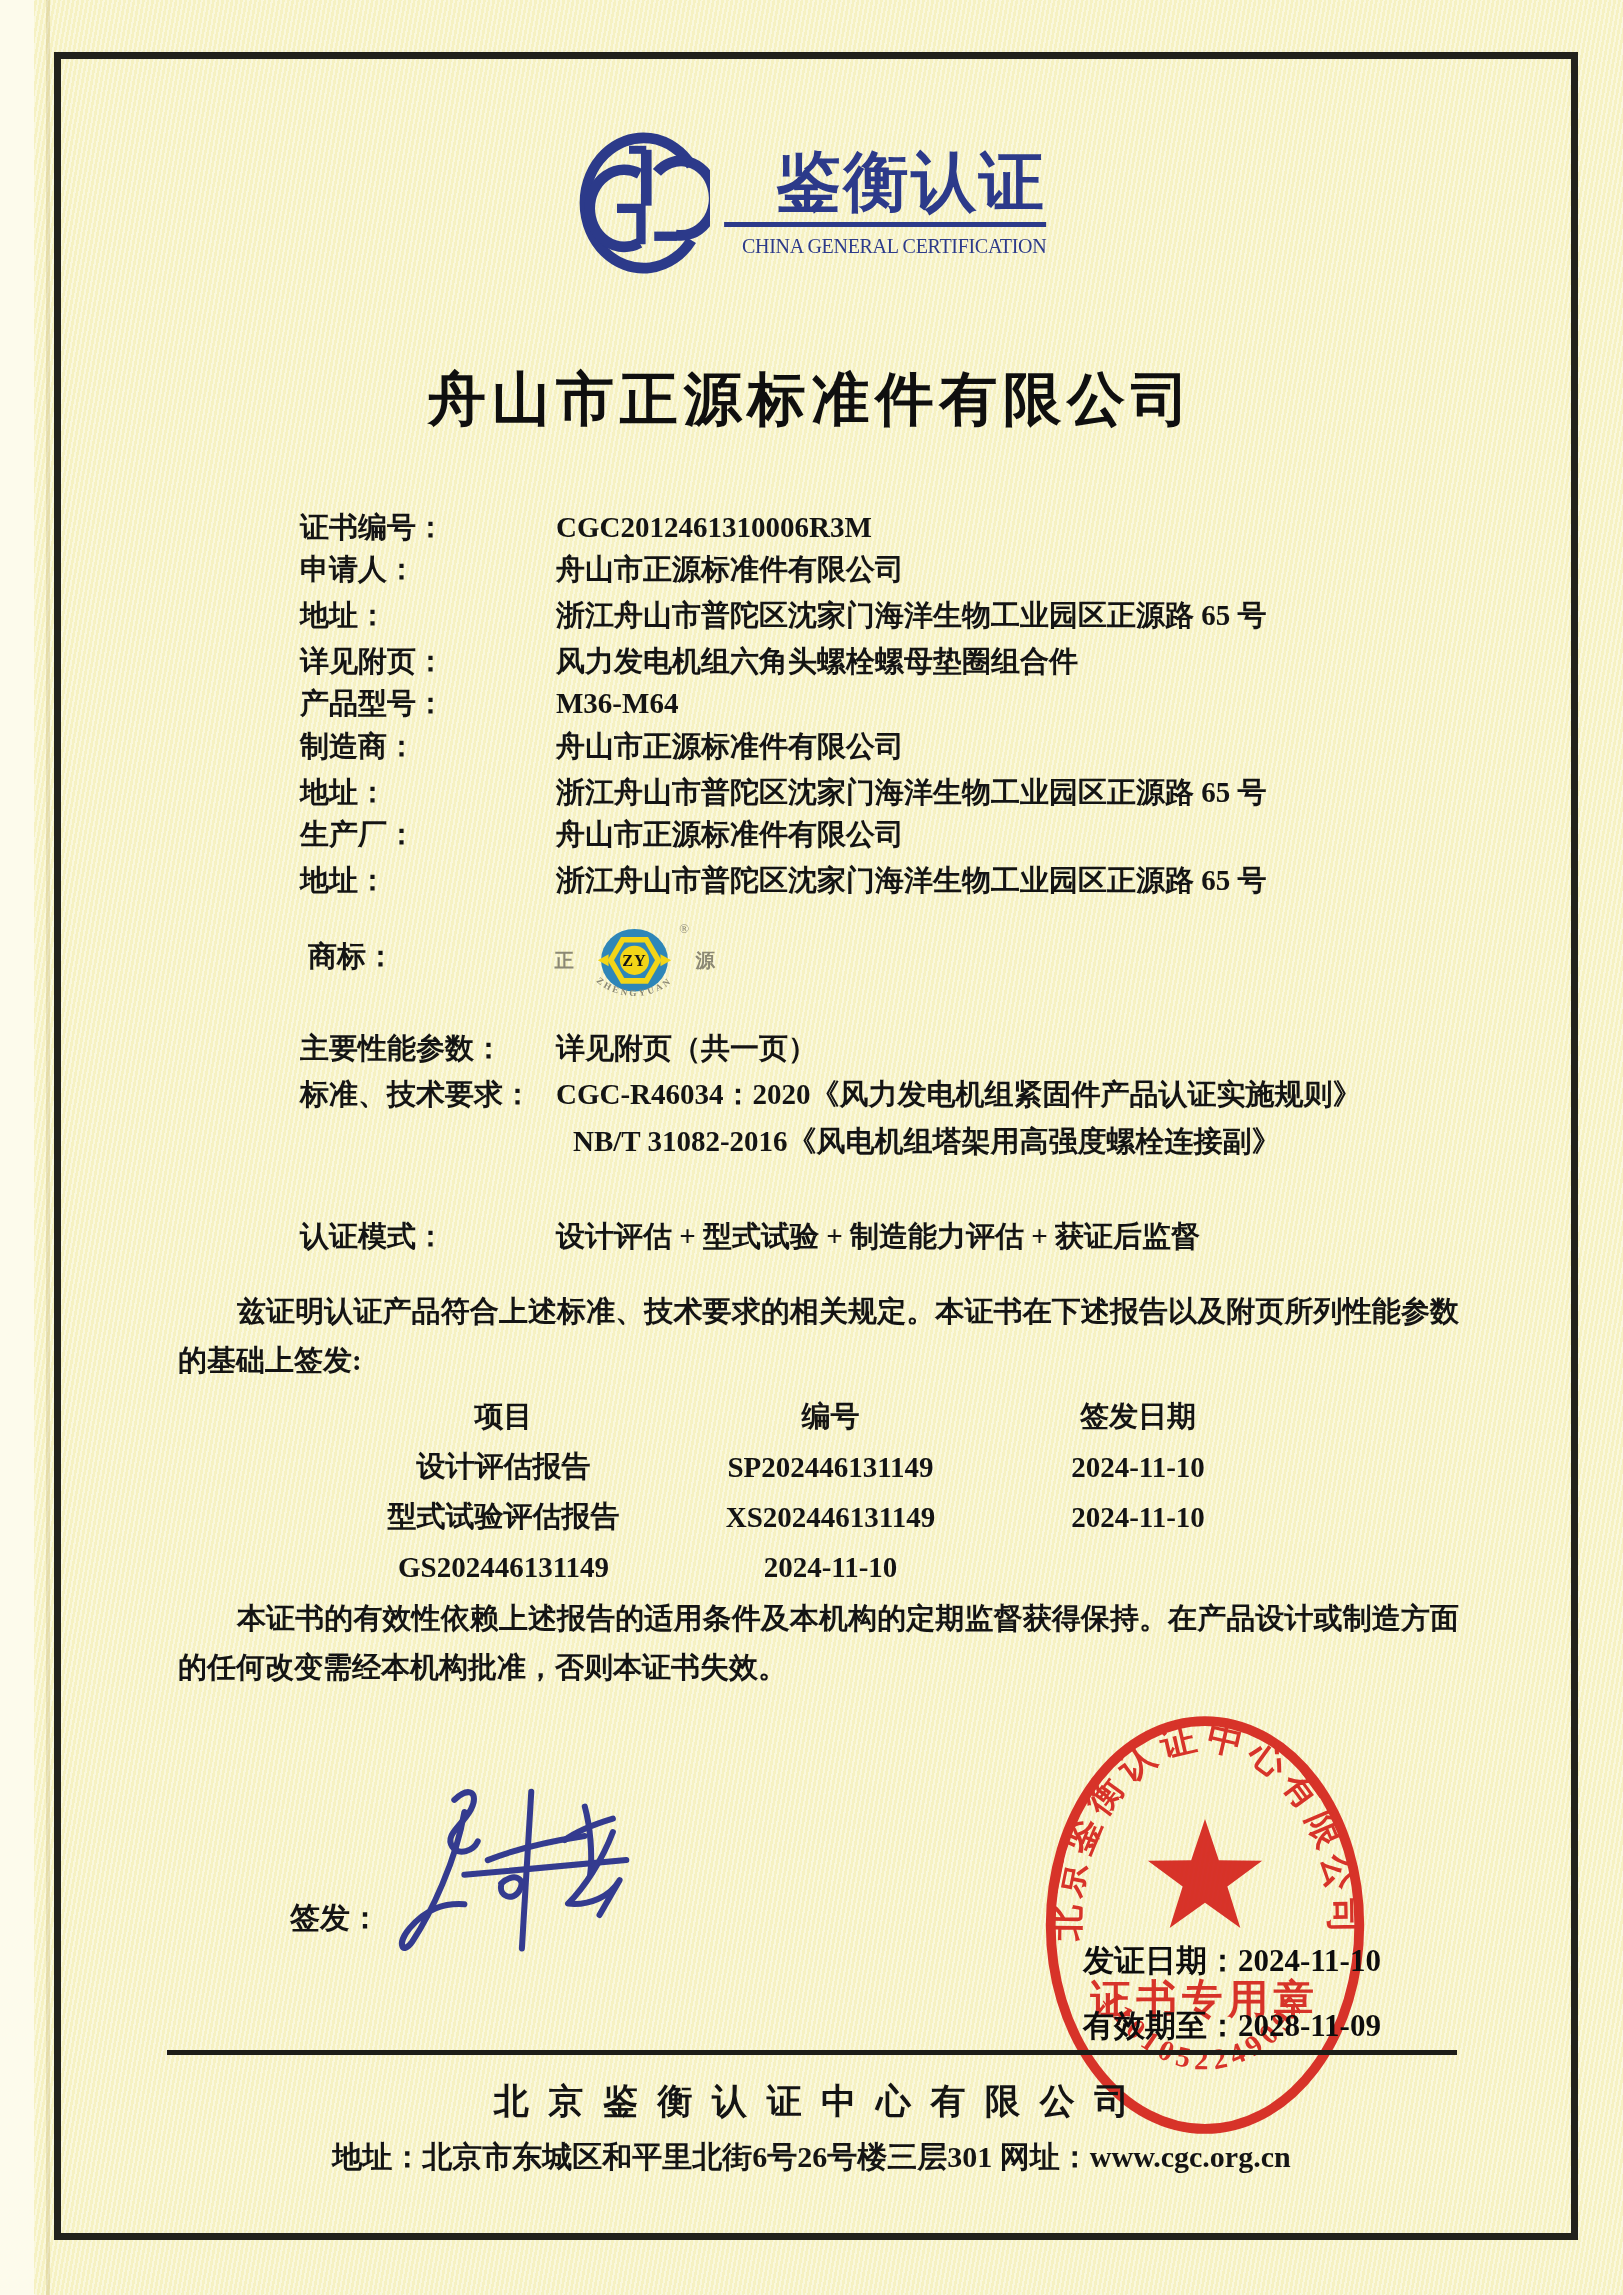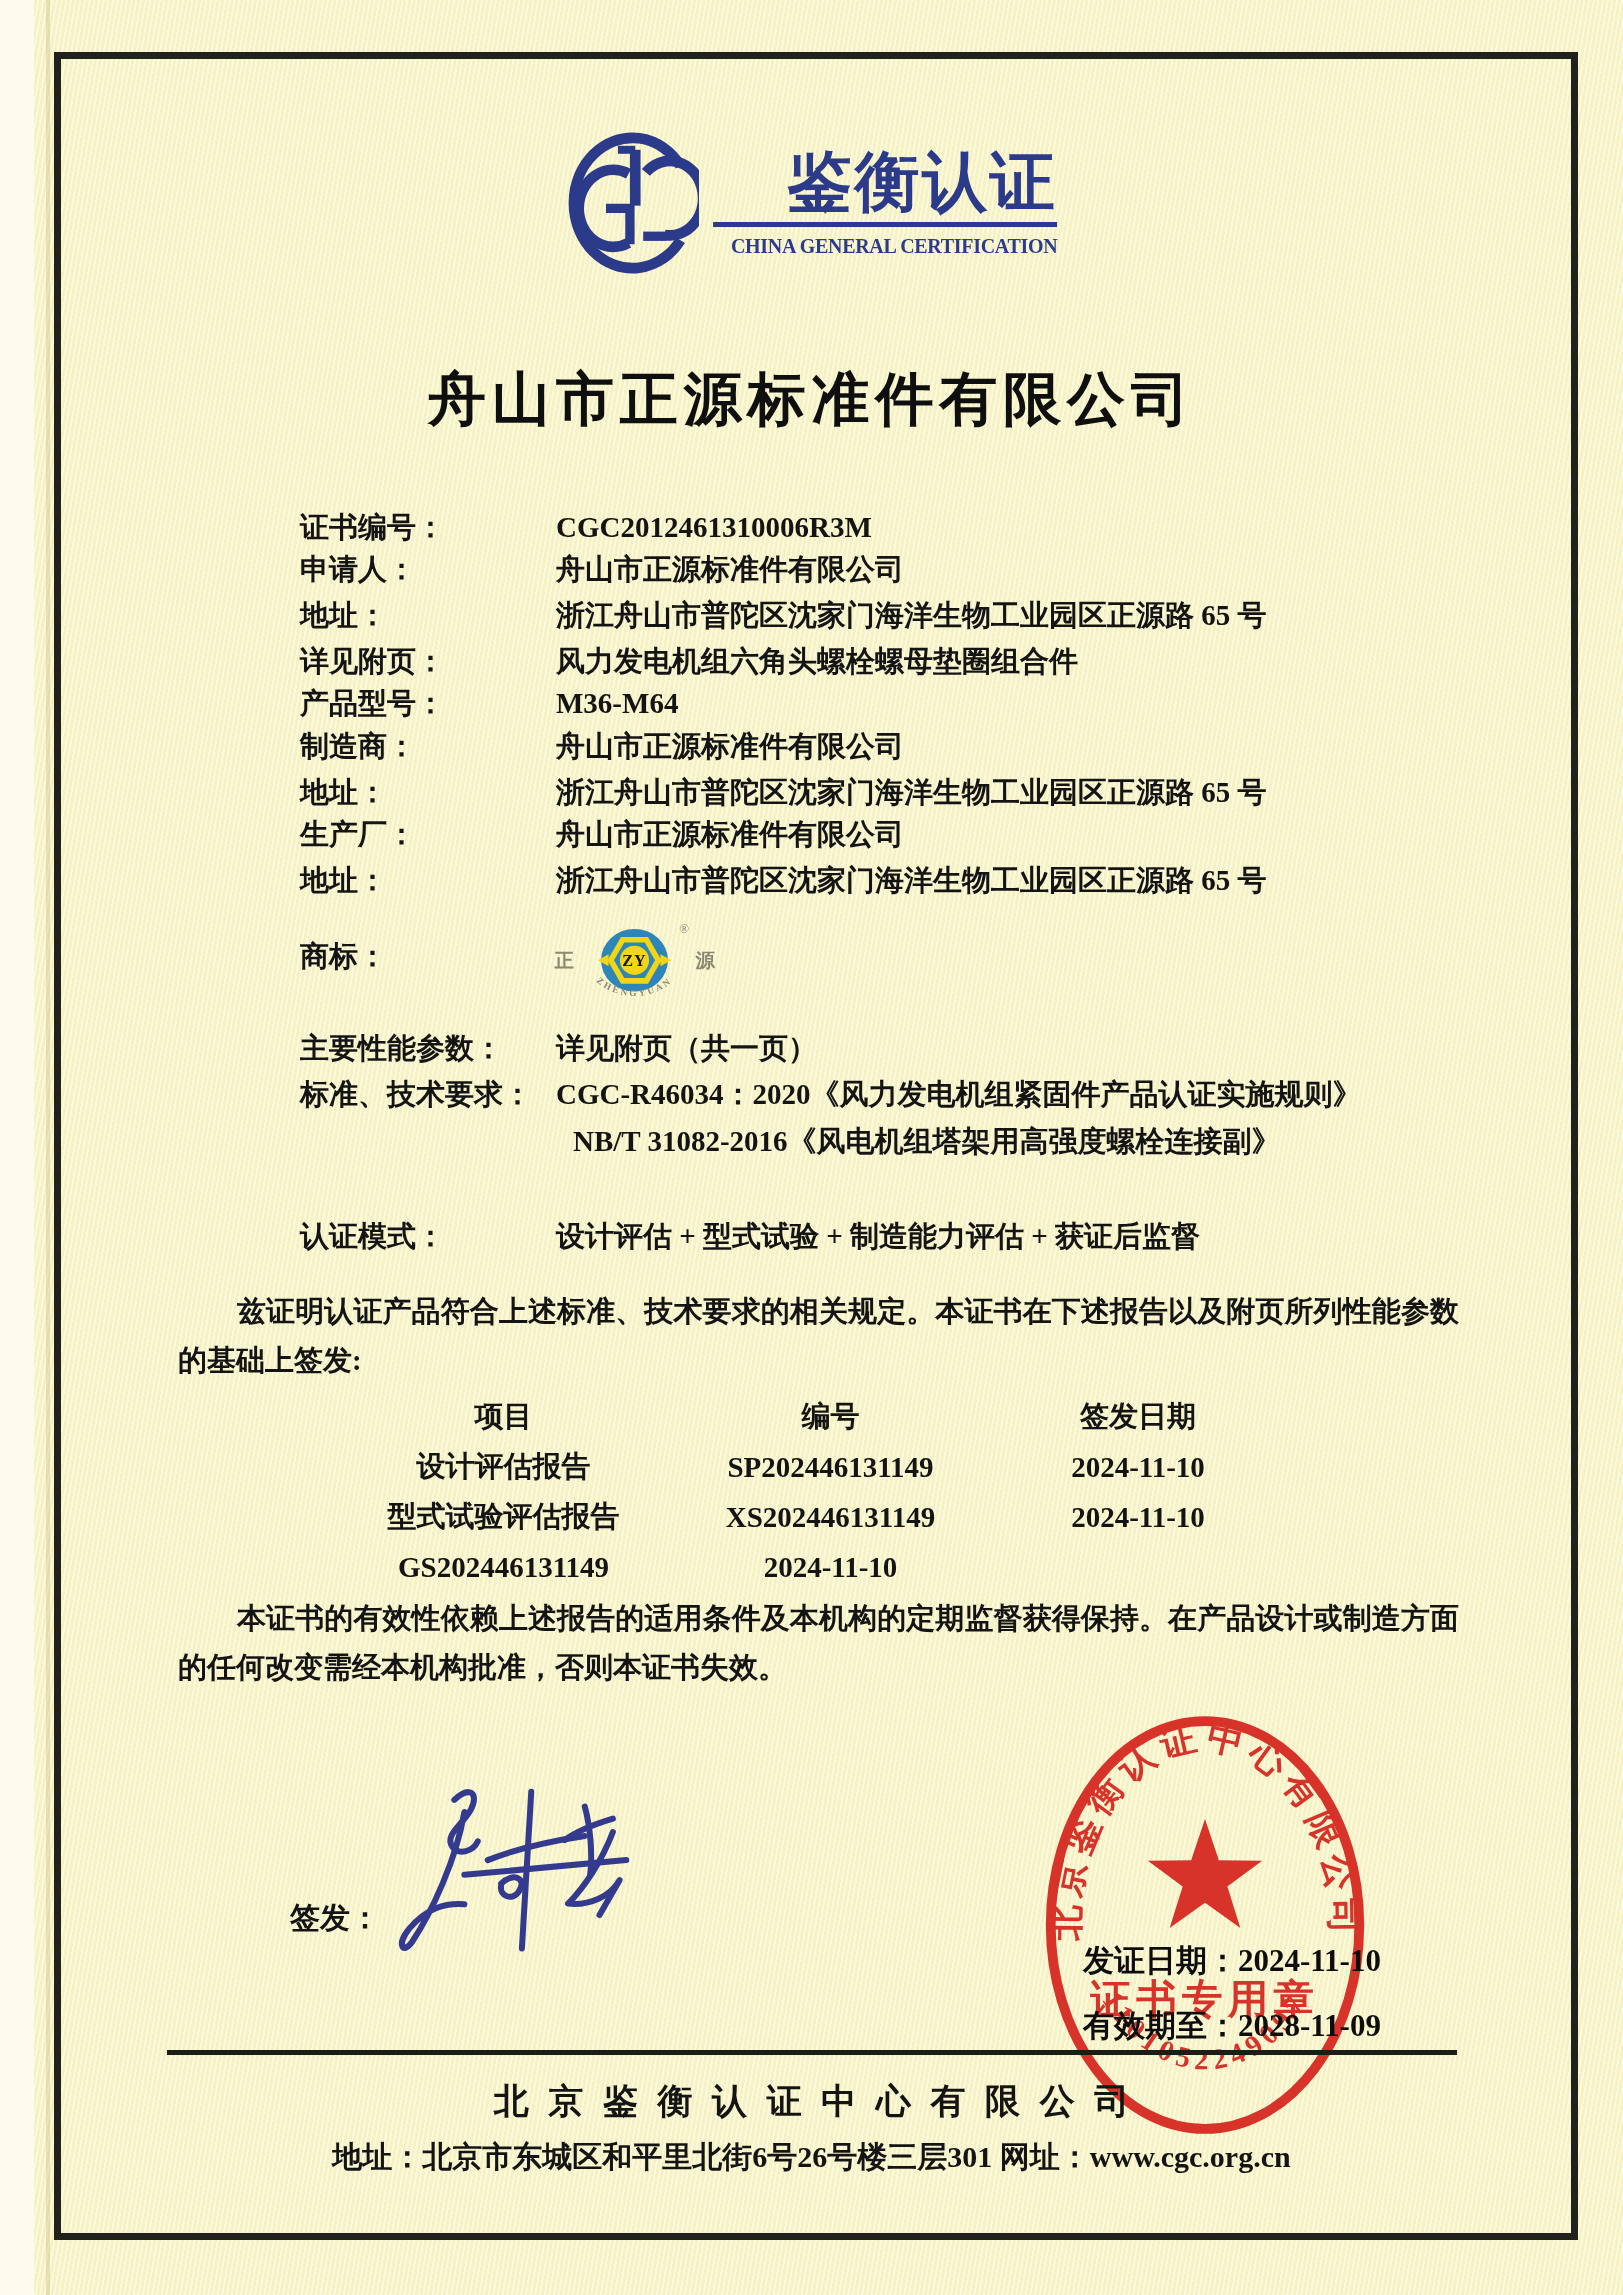--- a/index.html
+++ b/index.html
@@ -17,21 +17,21 @@
   .scan-crease{position:absolute;left:46px;top:0;width:3.9px;height:100%;background:rgba(180,160,90,0.25);}
   .frame{
     position:absolute;left:54px;top:52px;width:1524px;height:2188px;
     border:7.2px solid #22221c;box-sizing:border-box;
   }
   
   .logo-block{position:absolute;top:129px;left:50%;transform:translateX(-50%);display:flex;align-items:center;gap:14.4px;}
   .logo-text{display:flex;flex-direction:column;align-items:flex-end;}
   .logo-zh{font-size:65px;font-weight:700;color:#2c3a8a;letter-spacing:2.6px;line-height:1.05;white-space:nowrap;}
   .logo-rule{width:100%;height:5.2px;background:#2c3a8a;margin-top:5.2px;}
-  .logo-en{font-size:20px;font-weight:700;color:#2c3a8a;letter-spacing:-0.3px;margin-top:7.8px;white-space:nowrap;margin-left:18px;}
+  .logo-en{font-size:20px;font-weight:400;color:#2c3a8a;letter-spacing:-0.3px;margin-top:7.8px;white-space:nowrap;margin-left:18px;}
   
   .title{position:absolute;top:361px;width:100%;text-align:center;font-size:58px;font-weight:700;letter-spacing:5.9px;color:#0f0f0f;white-space:nowrap;}
   
   .frow{position:absolute;left:300px;font-size:29px;font-weight:700;line-height:41px;white-space:nowrap;}
   .frow .val{position:absolute;left:256px;top:0;white-space:nowrap;}
   
   .std-line2{position:absolute;left:573px;font-size:29px;font-weight:700;white-space:nowrap;}
   .para{position:absolute;left:178px;width:1281px;font-size:29px;font-weight:700;line-height:49px;text-indent:59px;text-align:justify;}
   
   .rtable{position:absolute;left:314px;top:1392px;width:840px;display:grid;grid-template-columns:379px 275px 340px;grid-auto-rows:50px;}
@@ -39,21 +39,21 @@
   
   .sign-label{position:absolute;left:290px;top:1898px;font-size:30px;font-weight:700;}
   .signature-svg{position:absolute;left:364px;top:1759px;}
   
   .seal-svg{position:absolute;left:1035px;top:1706px;opacity:0.93;}
   .seal-dates{position:absolute;left:1083px;top:1928px;z-index:5;font-size:31px;font-weight:700;color:#0d0d0d;line-height:65px;white-space:nowrap;}
   
   .footer-rule{position:absolute;left:167px;top:2050px;width:1290px;height:5.2px;background:#1d1d18;}
   .footer-company{position:absolute;top:2078px;width:100%;text-align:center;font-size:35px;font-weight:600;letter-spacing:19.6px;text-indent:19.6px;white-space:nowrap;}
   .footer-address{position:absolute;top:2137px;width:100%;text-align:center;font-size:30px;font-weight:600;white-space:nowrap;}
-  .tm-label{position:absolute;left:300px;top:937px;font-size:29px;font-weight:700;}
+  .tm-label{position:absolute;left:292px;top:937px;font-size:29px;font-weight:700;padding-left:16px;}
   .tm-logo{position:absolute;left:548px;top:909px;}
 </style>
 </head>
 <body>
 
 <div class="page">
   <div class="scan-edge"></div>
   <div class="scan-crease"></div>
   <div class="frame"></div>
 

